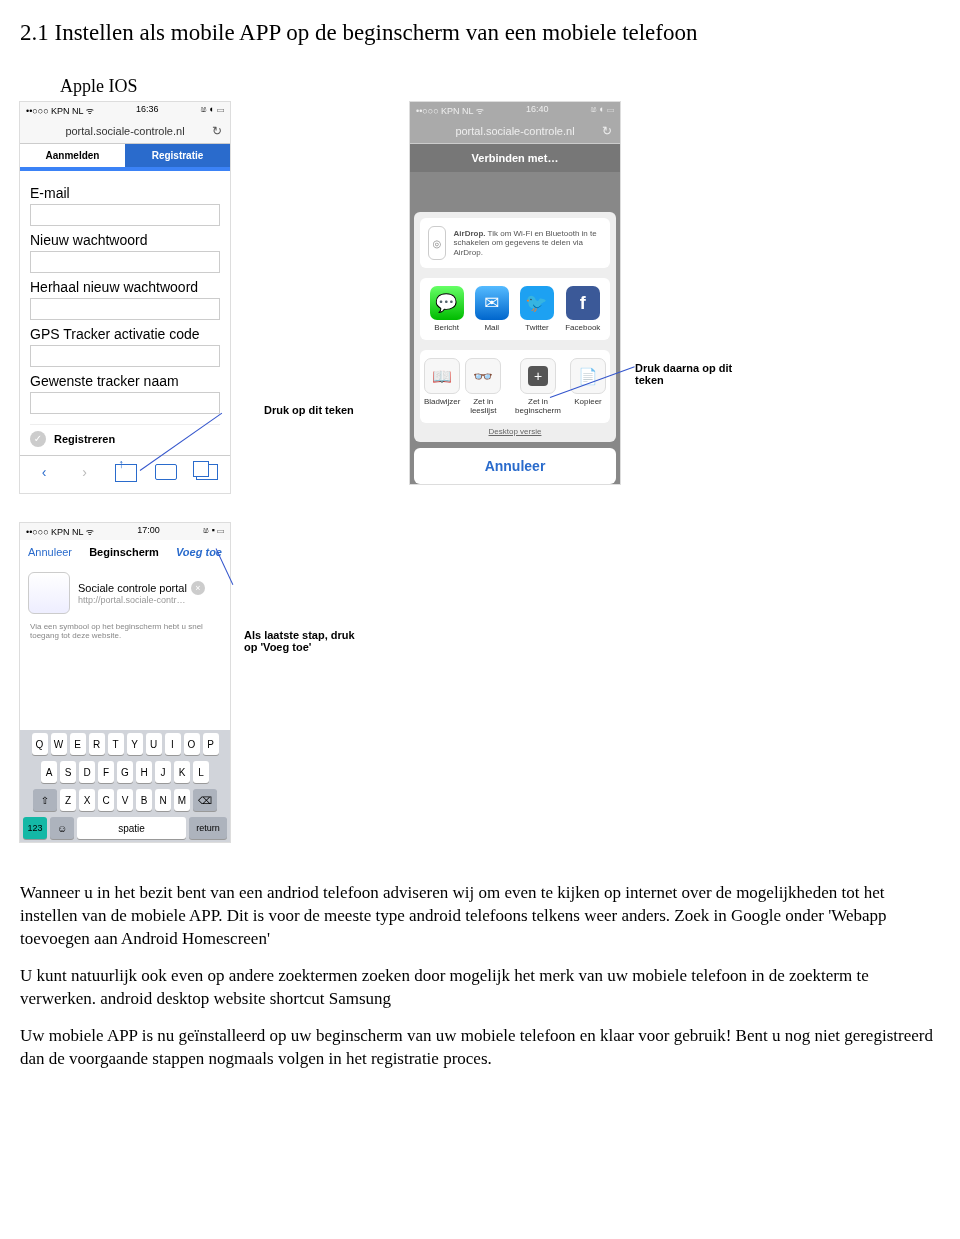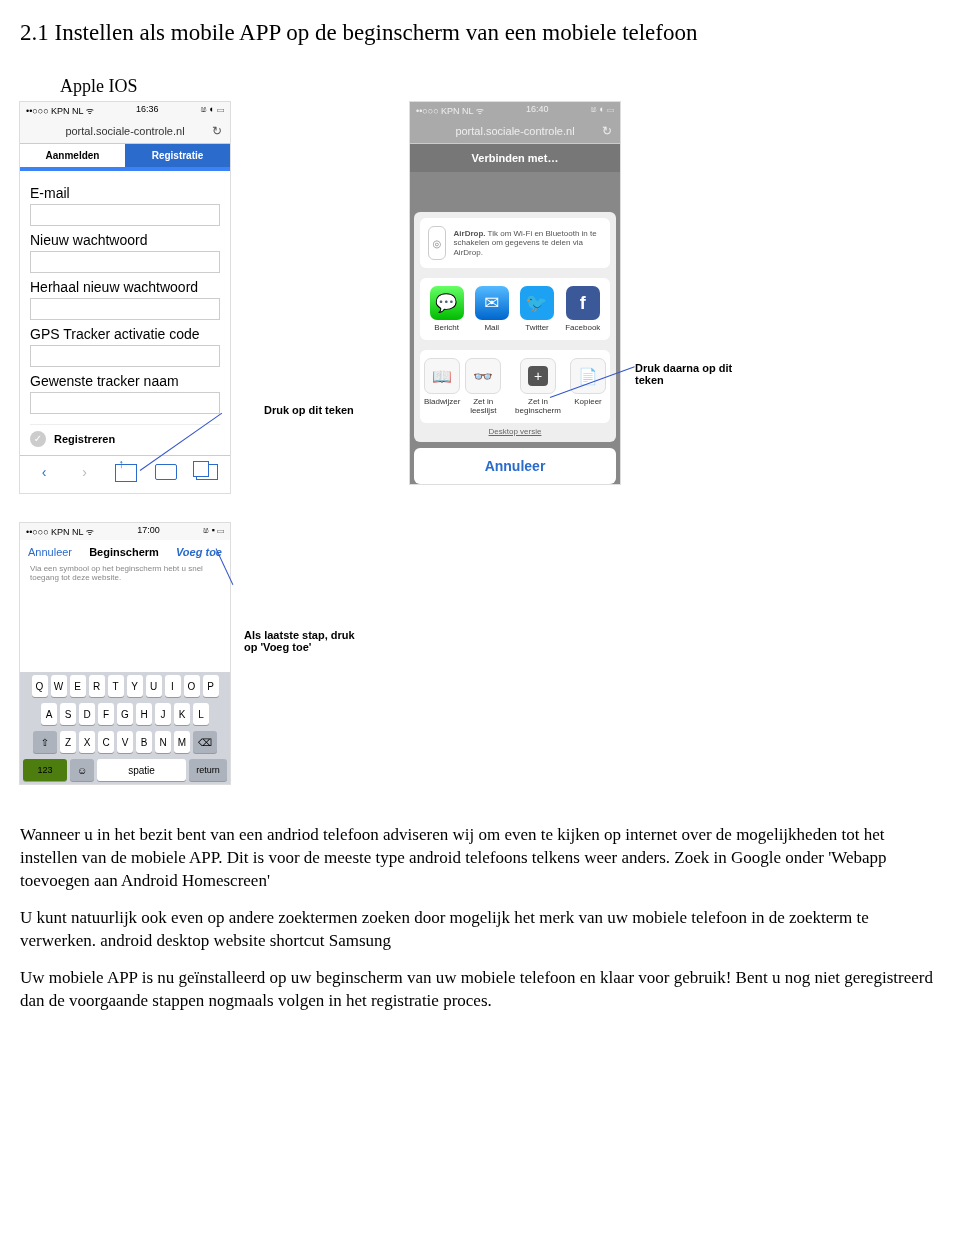--- a/index.html
+++ b/index.html
@@ -223,21 +223,21 @@
   .key {
     background: #fff; border-radius: 3px;
     box-shadow: 0 1px 0 #999;
     width: 16px; height: 22px;
     display: flex; align-items: center; justify-content: center;
     font-size: 10px;
   }
   .key.wide { width: 24px; background: #adb3bd; }
   .key.space { flex: 1; }
   .key.return { width: 38px; background: #adb3bd; font-size: 9px; }
-  .key.num { width: 44px; background: #4d7c0f; font-size: 9px; }
+  .key.num { width: 24px; background: #14b8a6; font-size: 9px; }
 
   .annotation {
     font-family: Arial, sans-serif;
     font-size: 11px;
     font-weight: bold;
     color: #000;
   }
   .anno-wrap { position: relative; }
   .anno1 { position: absolute; left: 220px; top: 302px; width: 120px; margin-left: 24px; }
   .anno2-wrap { position: relative; }
@@ -382,20 +382,30 @@
     <div class="status-bar">
       <span>••○○○ KPN NL ᯤ</span>
       <span>17:00</span>
       <span>ෂ ▪ ▭</span>
     </div>
     <div class="nav-row">
       <span class="nav-cancel">Annuleer</span>
       <span class="nav-title">Beginscherm</span>
       <span class="nav-add">Voeg toe</span>
     </div>
+    <div class="add-content">
+      <div class="fav-thumb"></div>
+      <div class="add-texts">
+        <div style="display:flex;align-items:center;gap:4px;">
+          <span class="add-name">Sociale controle portal</span>
+          <span class="clear-btn">×</span>
+        </div>
+        <div class="add-url">http://portal.sociale-contr…</div>
+      </div>
+    </div>
     <div class="hint-text">Via een symbool op het beginscherm hebt u snel toegang tot deze website.</div>
     <div style="height:80px;"></div>
     <div class="keyboard">
       <div class="kb-row" id="kbr1">
           <div class="key">Q</div>
           <div class="key">W</div>
           <div class="key">E</div>
           <div class="key">R</div>
           <div class="key">T</div>
           <div class="key">Y</div>

